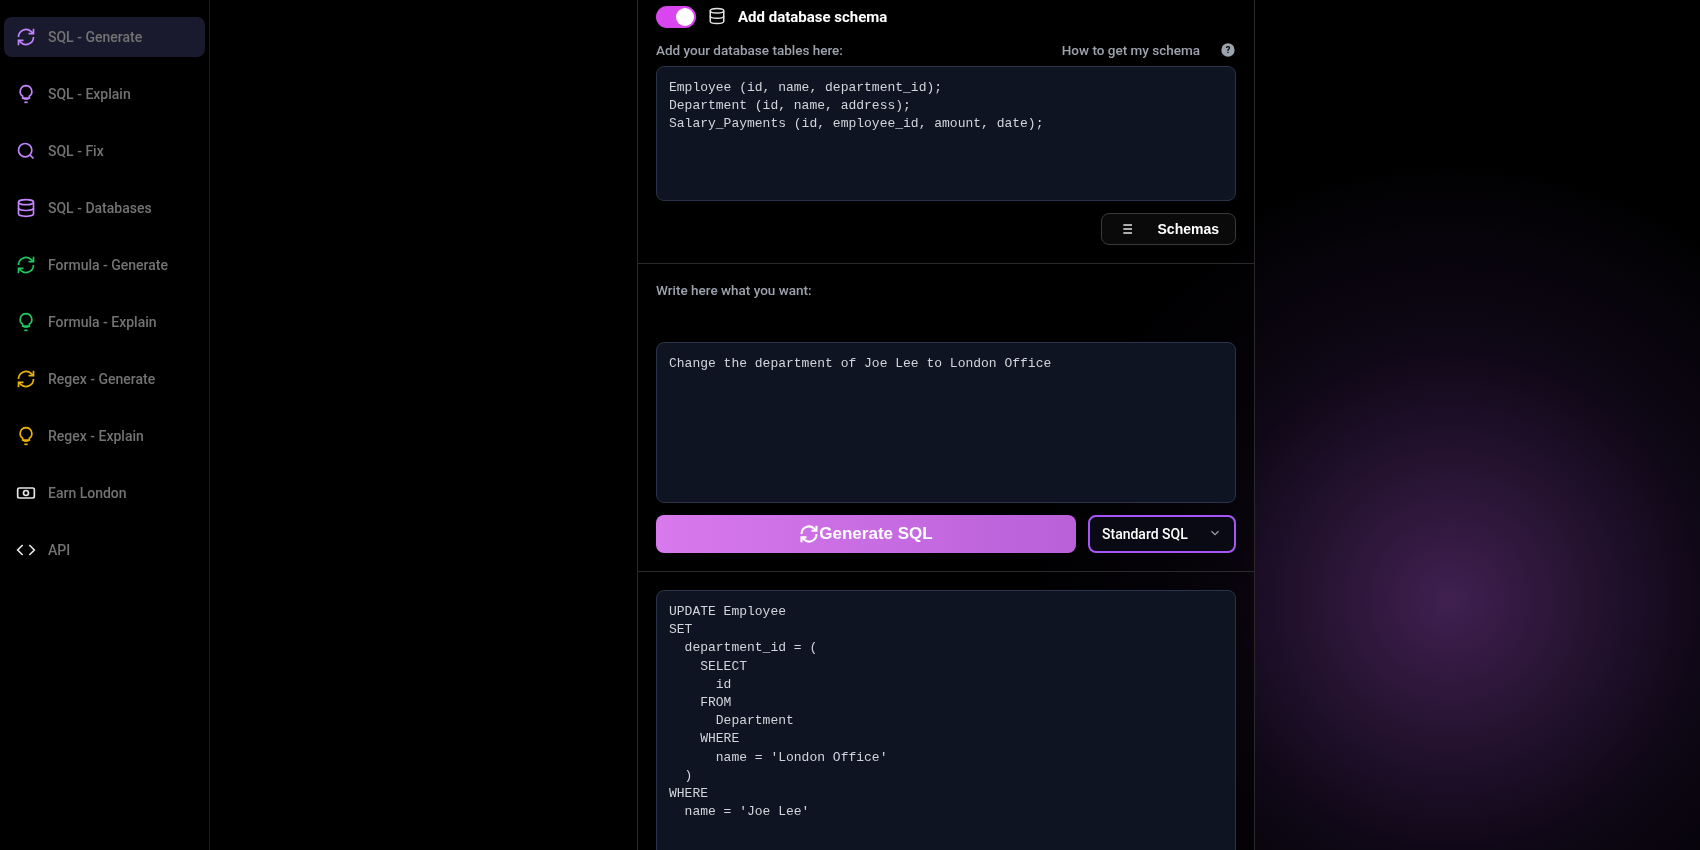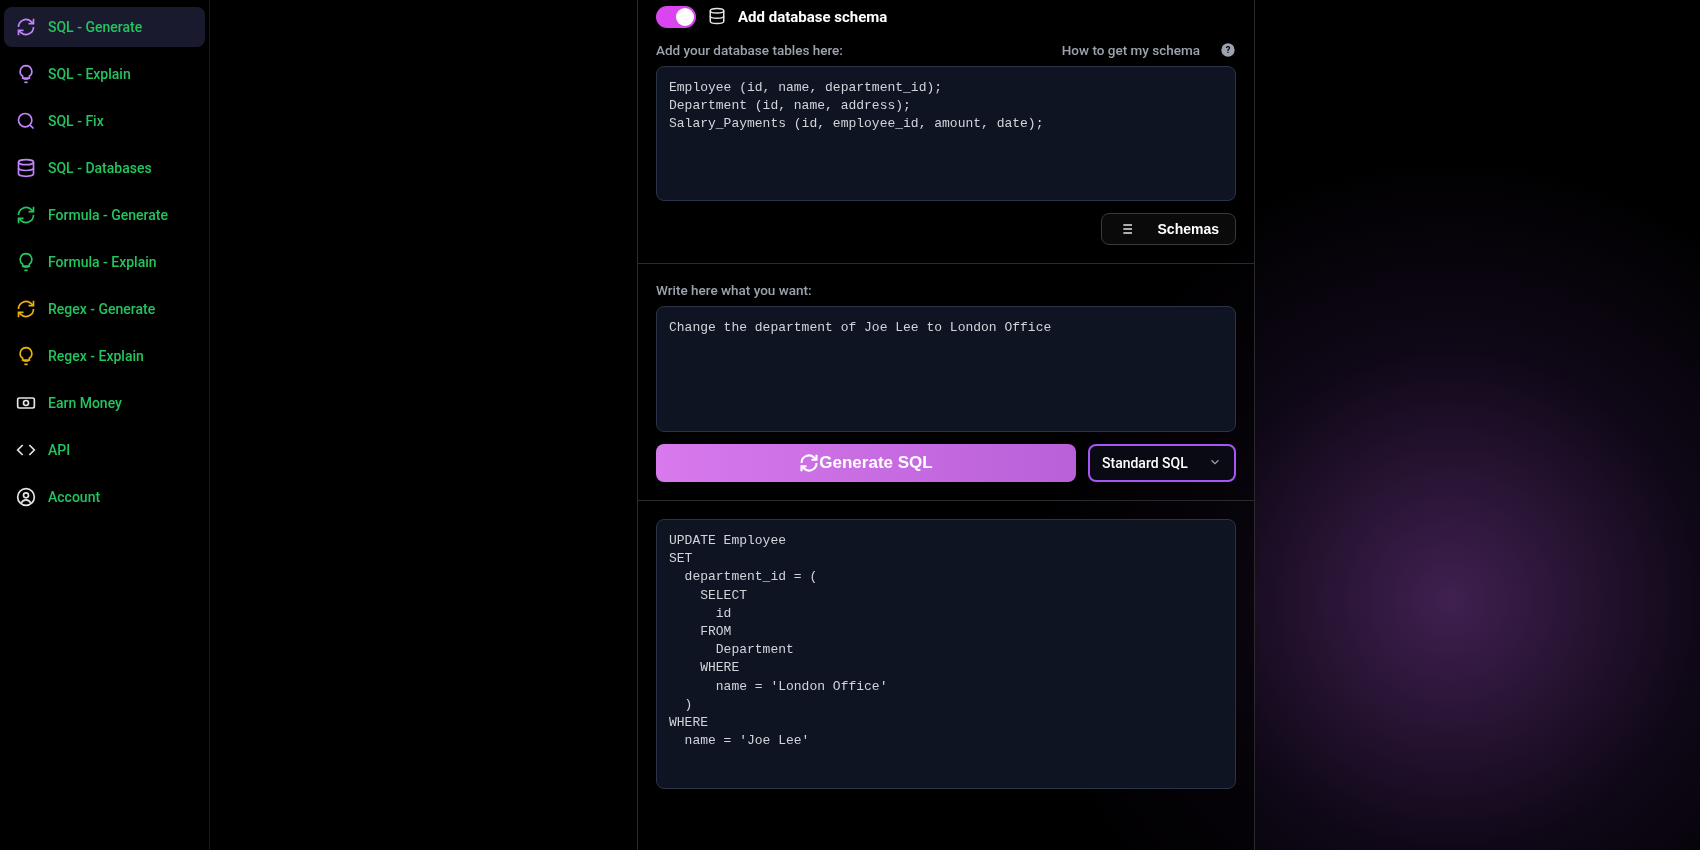--- a/index.html
+++ b/index.html
@@ -35,25 +35,25 @@
   background: #000;
   border-right: 1px solid #1a1a1a;
   padding-top: 0;
 }
 .sidebar-item {
   display: flex;
   align-items: center;
   gap: 12px;
   padding: 10px 12px;
   cursor: pointer;
-  color: #22c55e;
+  color: #737373;
   font-size: 14px;
   font-weight: 500;
   border-radius: 8px;
-  margin: 7px 4px;
+  margin: 17px 4px;
 }
 .sidebar-item.active {
   background: #1a1a2e;
 }
 .sidebar-item .icon {
   width: 20px;
   height: 20px;
   display: flex;
   align-items: center;
   justify-content: center;
@@ -120,21 +120,21 @@
   border-radius: 8px;
   padding: 12px;
   font-family: Liberation Mono, monospace;
   font-size: 13px;
   line-height: 1.4;
   color: #d1d5db;
   white-space: pre;
   overflow: hidden;
 }
 .schema-box { height: 135px; }
-.prompt-box { height: 126px; }
+.prompt-box { height: 161px; margin-top: 36px; }
 .output-box { min-height: 270px; }
 .schemas-btn-row {
   display: flex;
   justify-content: flex-end;
   padding: 12px 18px 18px 18px;
 }
 .schemas-btn {
   display: flex;
   align-items: center;
   gap: 24px;
@@ -275,40 +275,30 @@
       </span>
       <span>Regex - Explain</span>
     </div>
     <div class="sidebar-item">
       <span class="icon">
         <svg width="20" height="20" viewBox="0 0 24 24" fill="none" stroke="#e5e5e5" stroke-width="2">
           <rect x="2" y="6" width="20" height="12" rx="2"></rect>
           <circle cx="12" cy="12" r="3"></circle>
         </svg>
       </span>
-      <span>Earn Money</span>
+      <span>Earn London</span>
     </div>
     <div class="sidebar-item">
       <span class="icon">
         <svg width="20" height="20" viewBox="0 0 24 24" fill="none" stroke="#e5e5e5" stroke-width="2">
           <polyline points="16 18 22 12 16 6"></polyline>
           <polyline points="8 6 2 12 8 18"></polyline>
         </svg>
       </span>
       <span>API</span>
-    </div>
-    <div class="sidebar-item">
-      <span class="icon">
-        <svg width="20" height="20" viewBox="0 0 24 24" fill="none" stroke="#e5e5e5" stroke-width="2">
-          <circle cx="12" cy="12" r="10"></circle>
-          <circle cx="12" cy="10" r="3"></circle>
-          <path d="M6.5 19a6 6 0 0 1 11 0"></path>
-        </svg>
-      </span>
-      <span>Account</span>
     </div>
   </nav>
 
 <div class="main-panel">
 
   <div class="schema-header">
     <div class="toggle"></div>
     <span class="icon">
       <svg width="18" height="18" viewBox="0 0 24 24" fill="none" stroke="#e5e5e5" stroke-width="2">
           <ellipse cx="12" cy="5" rx="9" ry="3"></ellipse>

